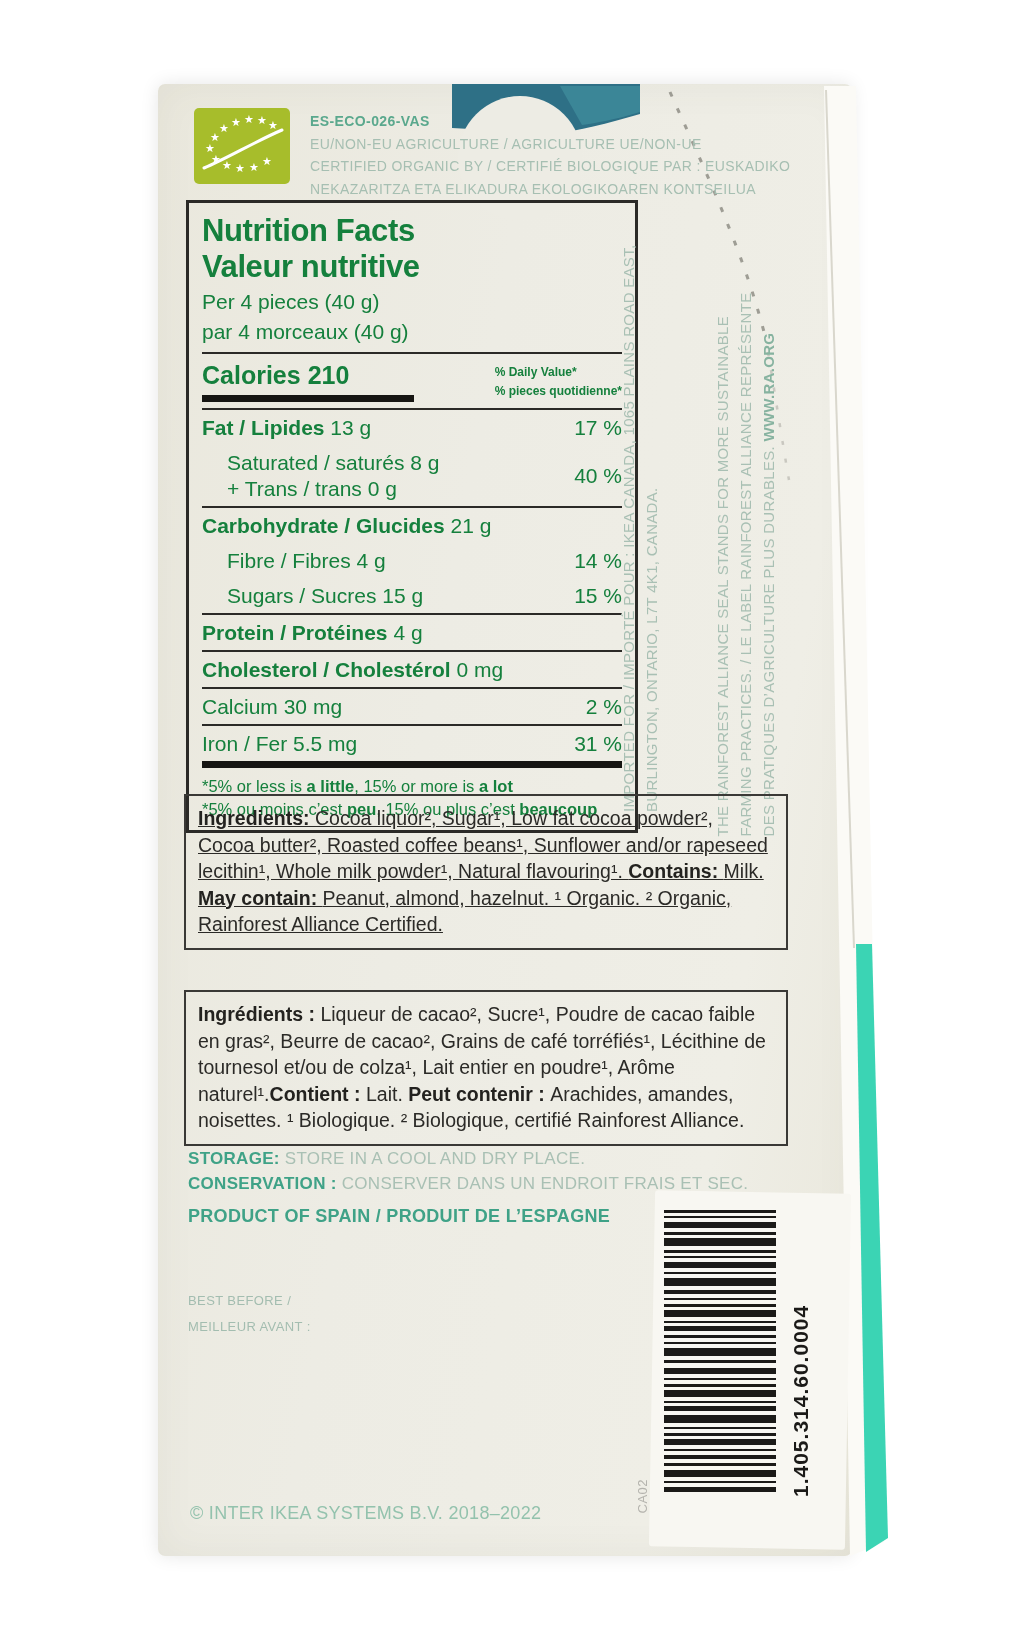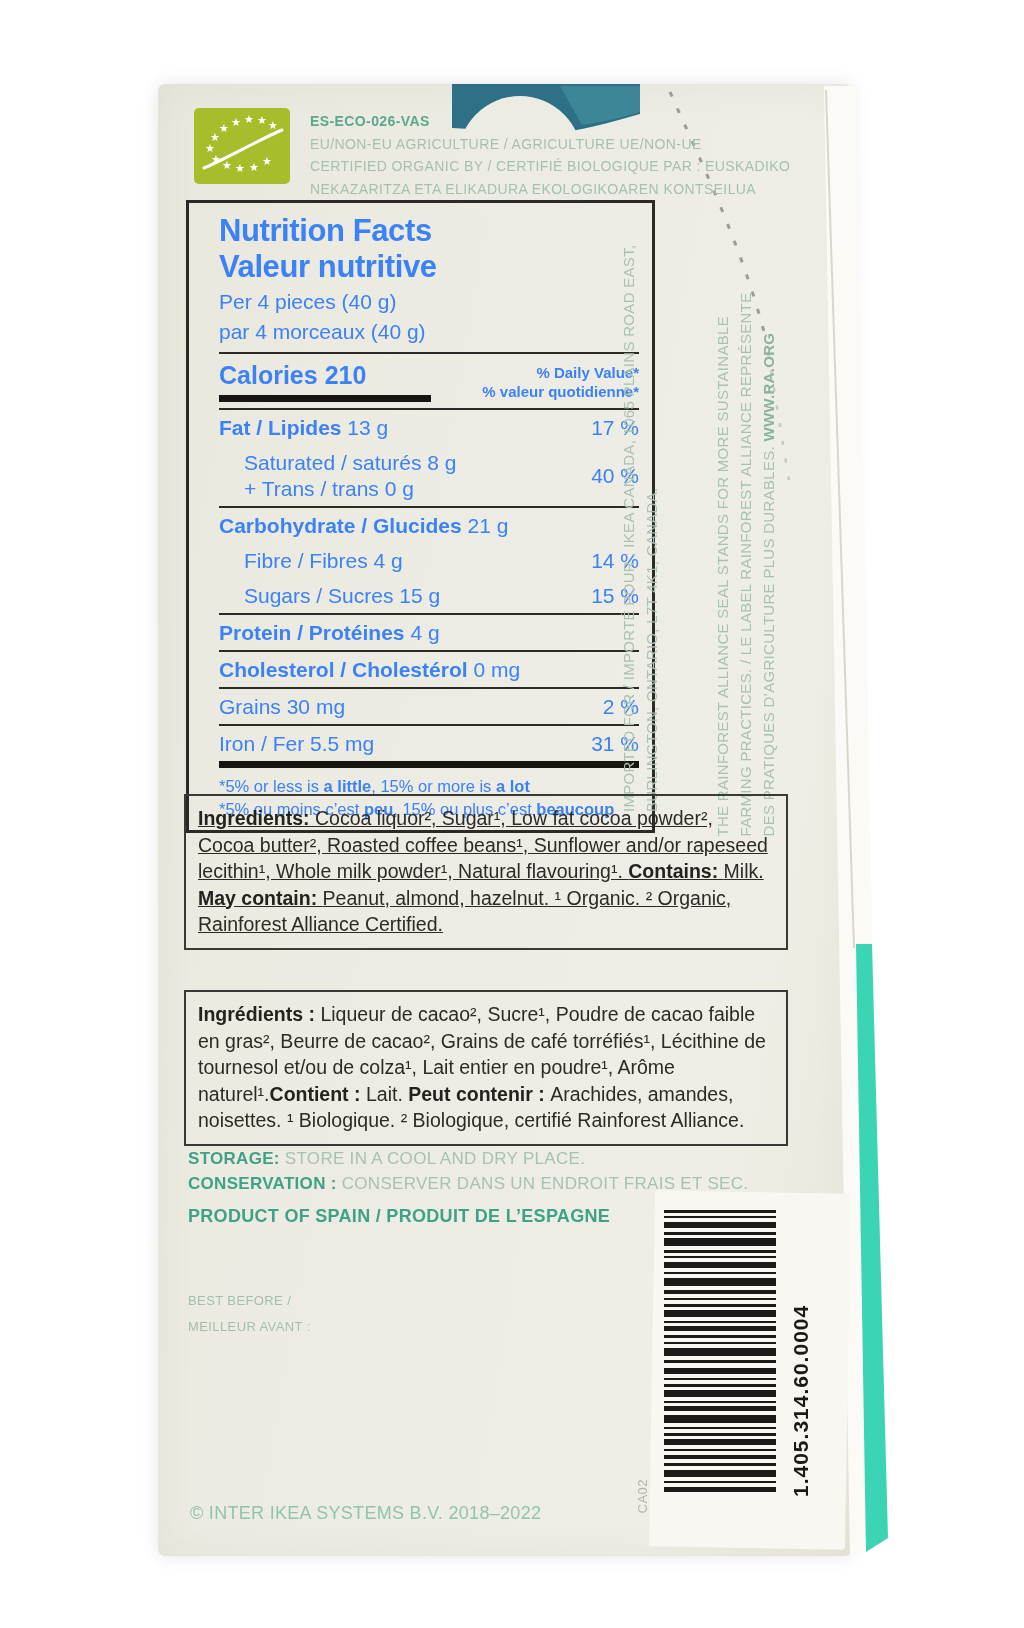--- a/index.html
+++ b/index.html
@@ -21,30 +21,30 @@
 
   
   .cert-row{left:194px;top:108px;width:630px;display:flex;gap:20px;}
   .cert-text{padding-top:2px;font-size:14px;line-height:22.5px;color:#a6bfb2;letter-spacing:.4px;}
   .cert-code{color:#5aa88d;font-weight:bold;}
 
   
   .nft{
     left:186px;top:200px;width:420px;
     border:3px solid #29282525; border:3px solid #2b2a27;
-    padding:10px 13px 10px 30px;
-    color:#3b82f6; background:transparent;
+    padding:10px 13px 10px 13px;
+    color:#15803d; background:transparent;
   }
   .nft-title{font-size:31px;line-height:36px;font-weight:bold;letter-spacing:-.4px;}
   .nft-serving{font-size:21px;line-height:27px;margin-top:3px;}
   .serv-rule{border-top:2px solid #2b2a27;margin:7px 0 5px;}
   .cal-row{display:flex;justify-content:space-between;align-items:flex-end;padding:2px 0 6px;gap:32px;}
   .cal-left{font-size:25px;font-weight:bold;}
   .cal-bar{width:212px;height:7px;background:#161512;margin-top:5px;}
-  .dv-head{font-size:15px;line-height:19px;font-weight:bold;text-align:right;padding-bottom:1px;}
+  .dv-head{font-size:12px;line-height:19px;font-weight:bold;padding-bottom:1px;}
   .nrow{display:flex;justify-content:space-between;align-items:center;padding:5px 0 4px;font-size:21px;line-height:26px;}
   .nrow.top-thin{border-top:2px solid #2b2a27;gap:12px;}
   .nrow.top-thick{border-top:7px solid #161512;}
   .nrow.indent .nleft{padding-left:25px;}
   .bld{font-weight:bold;}
   .ndv{white-space:nowrap;padding-left:8px;}
   .nfoot{border-top:7px solid #161512;padding-top:7px;font-size:16.5px;line-height:22.5px;}
 
   
   .vtext{transform:rotate(-90deg);transform-origin:center center;
@@ -131,21 +131,21 @@
   <div class="nft-serving">Per 4 pieces (40 g)</div>
   <div class="nft-serving">par 4 morceaux (40 g)</div>
   <div class="serv-rule"></div>
   <div class="cal-row">
     <div class="cal-left">
       <span>Calories</span> <span>210</span>
       <div class="cal-bar"></div>
     </div>
     <div class="dv-head">
       <div>% Daily Value*</div>
-      <div>% valeur quotidienne*</div>
+      <div>% pieces quotidienne*</div>
     </div>
   </div>
   <div>
       <div class="nrow top-thin">
         <div class="nleft"><span class="bld">Fat / Lipides</span><span> 13 g</span></div>
         <div class="ndv">17 %</div>
       </div>
       <div class="nrow indent">
         <div class="nleft">
           <div>Saturated / saturés 8 g</div>
@@ -164,21 +164,21 @@
         <div class="nleft"><span>Sugars / Sucres</span><span> 15 g</span></div>
         <div class="ndv">15 %</div>
       </div>
       <div class="nrow top-thin">
         <div class="nleft"><span class="bld">Protein / Protéines</span><span> 4 g</span></div>
       </div>
       <div class="nrow top-thin">
         <div class="nleft"><span class="bld">Cholesterol / Cholestérol</span><span> 0 mg</span></div>
       </div>
       <div class="nrow top-thin">
-        <div class="nleft"><span>Grains</span><span> 30 mg</span></div>
+        <div class="nleft"><span>Calcium</span><span> 30 mg</span></div>
         <div class="ndv">2 %</div>
       </div>
       <div class="nrow top-thin">
         <div class="nleft"><span>Iron / Fer</span><span> 5.5 mg</span></div>
         <div class="ndv">31 %</div>
       </div>
     </div>
   <div class="nfoot">
     <div><span>*5% or less is </span><b>a little</b><span>, 15% or more is </span><b>a lot</b></div>
     <div><span>*5% ou moins c’est </span><b>peu</b><span>, 15% ou plus c’est </span><b>beaucoup</b></div>

